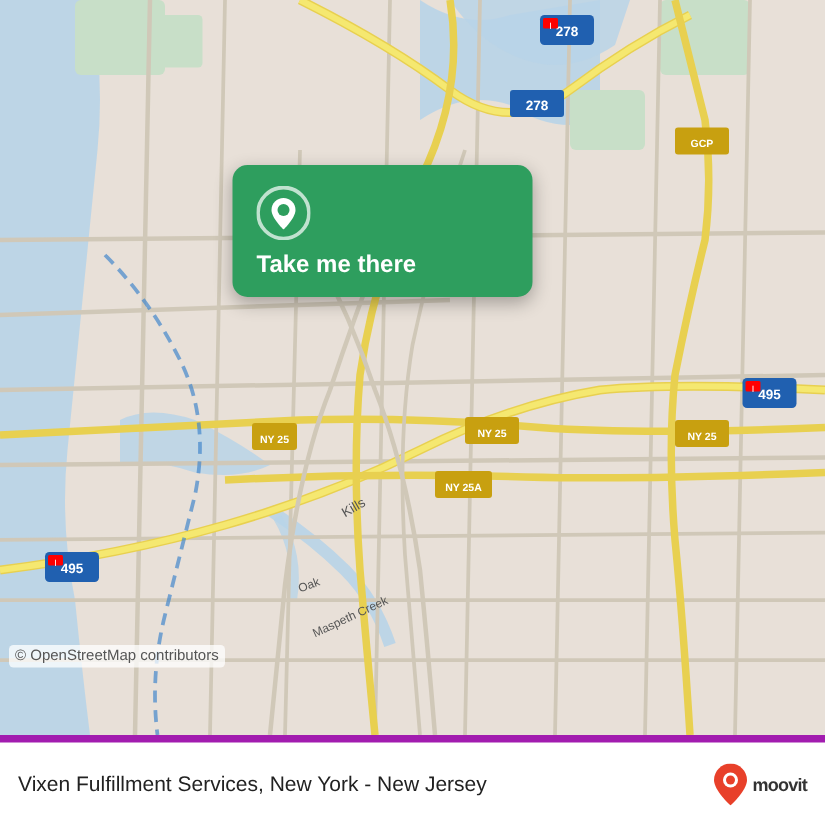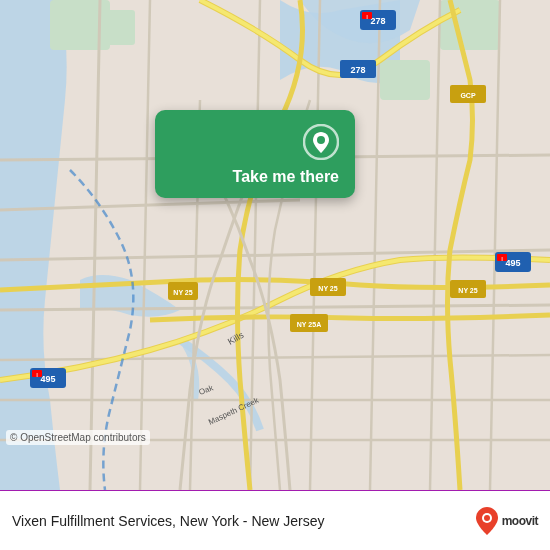--- a/index.html
+++ b/index.html
@@ -30,21 +30,21 @@
     
     #tooltip {
       position: absolute;
       top: 110px;
       left: 155px;
       width: 200px;
       background: #2e9e5e;
       border-radius: 10px;
       display: flex;
       flex-direction: column;
-      align-items: flex-end;
+      align-items: flex-start;
       padding: 14px 16px 12px;
       box-shadow: 0 4px 12px rgba(0,0,0,0.3);
       cursor: pointer;
     }
 
     #tooltip-pin {
       width: 36px;
       height: 36px;
       margin-bottom: 8px;
     }
@@ -57,21 +57,21 @@
     }
 
     
     #bottom-bar {
       width: 550px;
       height: 60px;
       background: #fff;
       display: flex;
       align-items: center;
       padding: 0 12px;
-      border-top: 1px solid #a21caf;
+      border-top: 5px solid #a21caf;
       position: relative;
       gap: 40px;
     }
 
     #attribution {
       font-size: 10px;
       color: #555;
       position: absolute;
       bottom: 45px;
       left: 6px;

